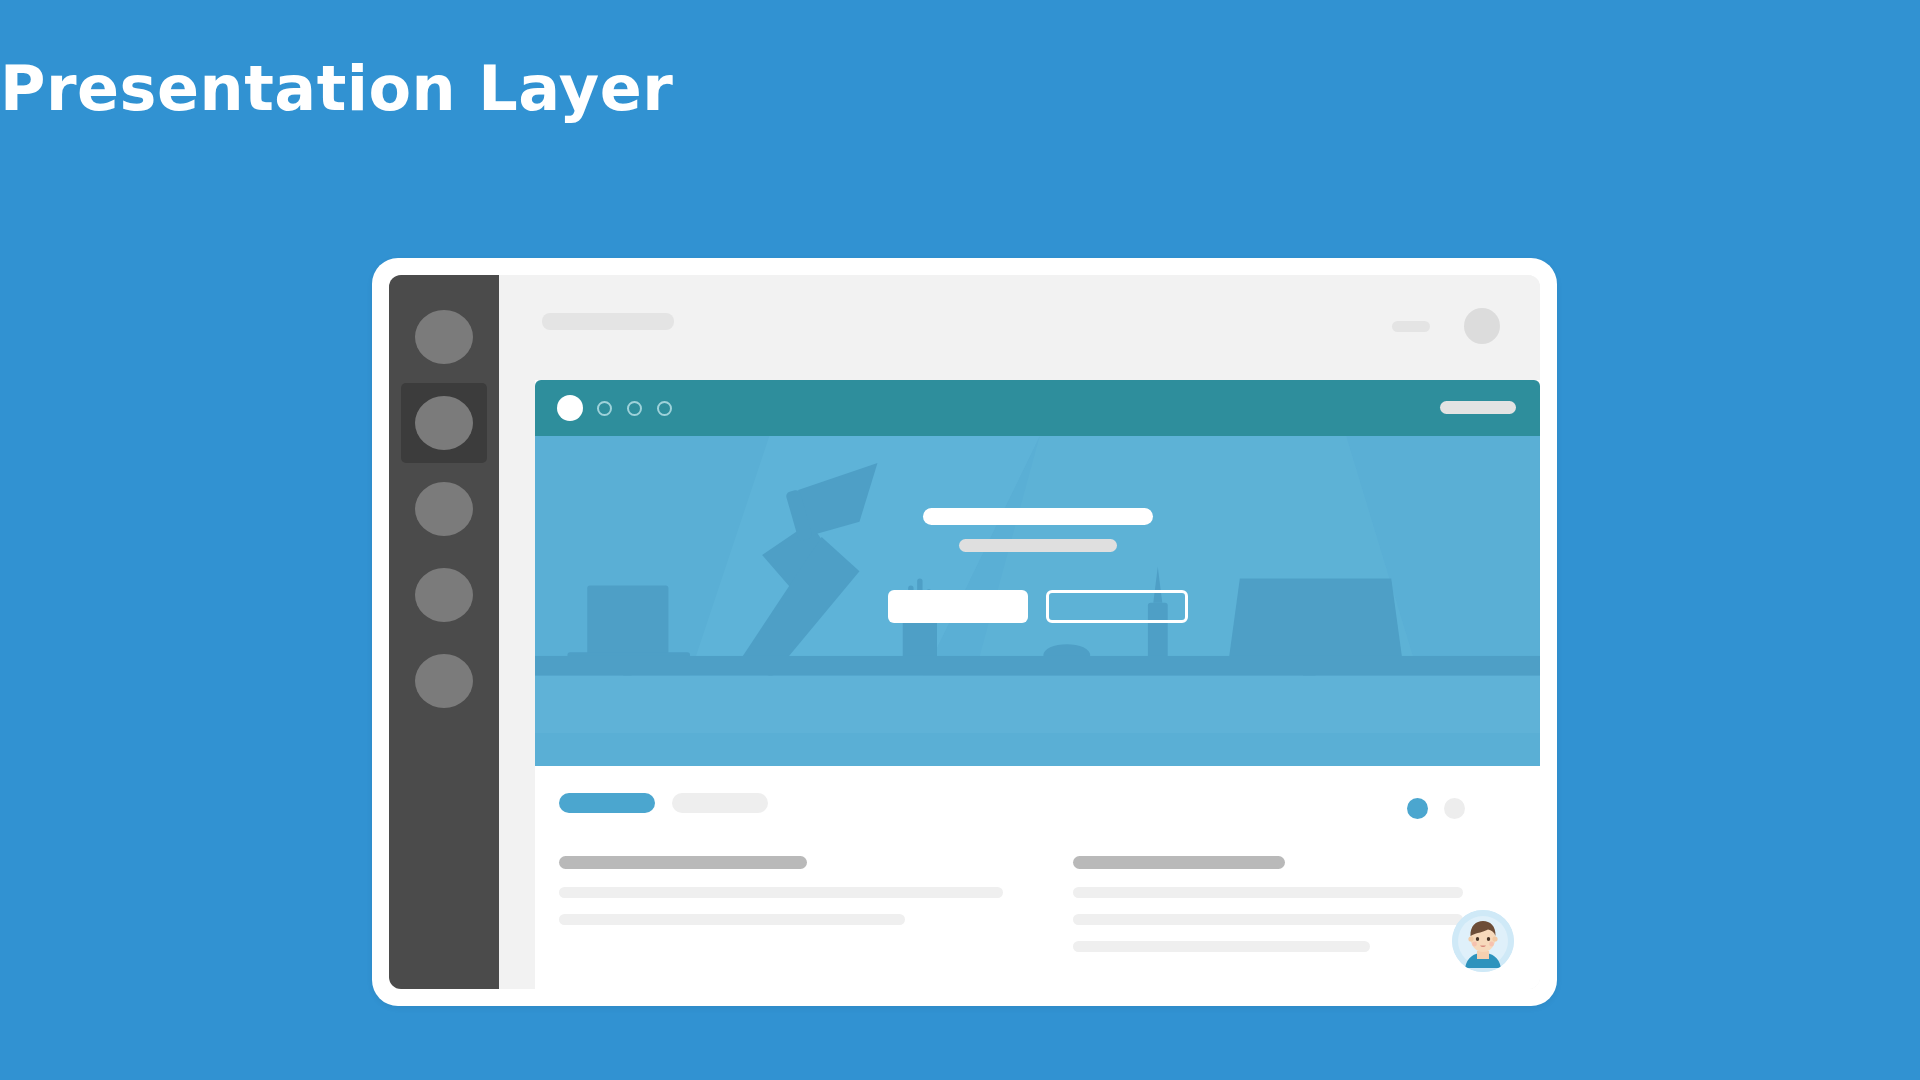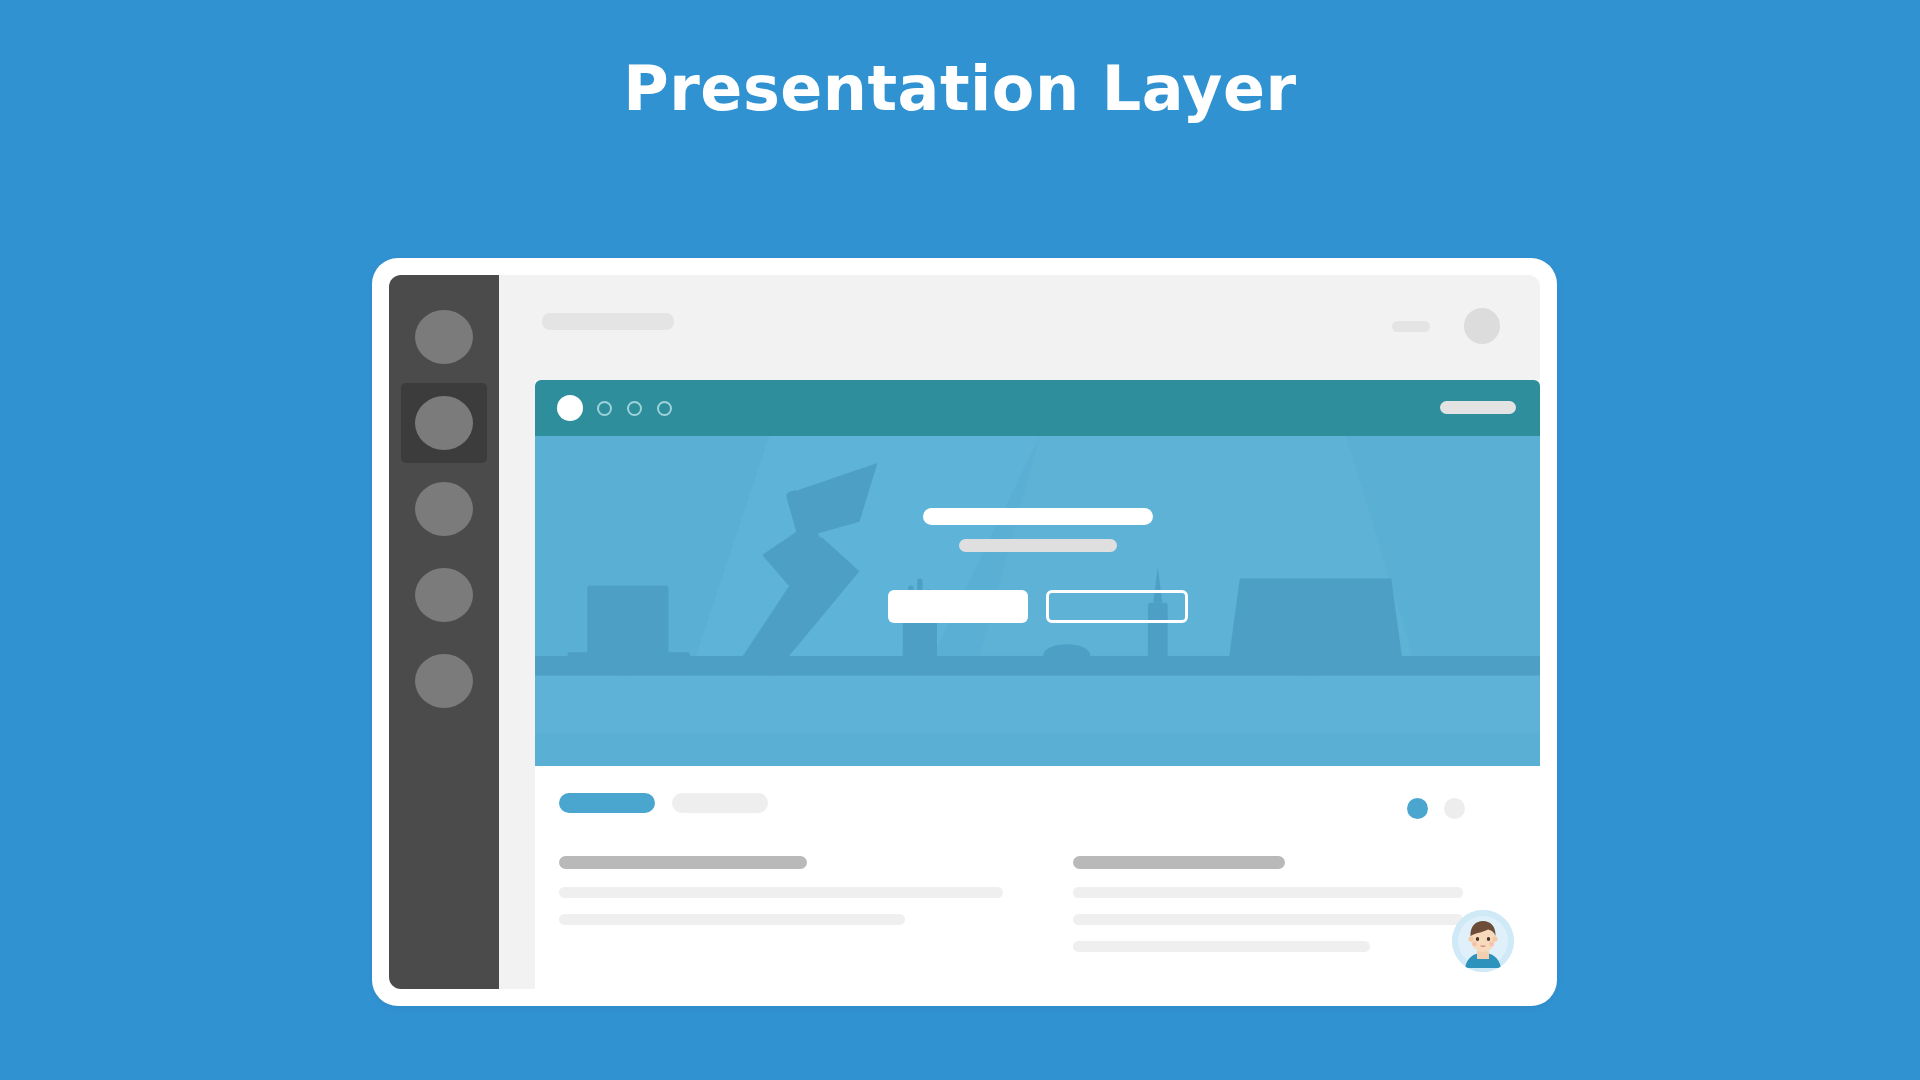--- a/index.html
+++ b/index.html
@@ -14,21 +14,21 @@
     font-family: "DejaVu Sans", sans-serif;
     position: relative;
   }
 
   
   .page-title {
     position: absolute;
     top: 52px;
     left: 0;
     width: 1920px;
-    text-align: center;
+    text-align: left;
     color: #ffffff;
     font-size: 62px;
     font-weight: bold;
     letter-spacing: 0.5px;
     font-family: "DejaVu Sans", sans-serif;
   }
 
   
   .device {
     position: absolute;

